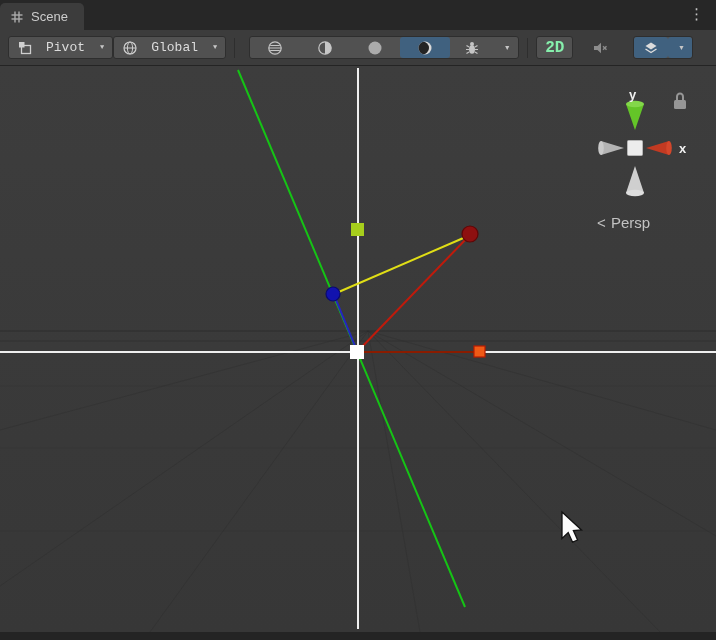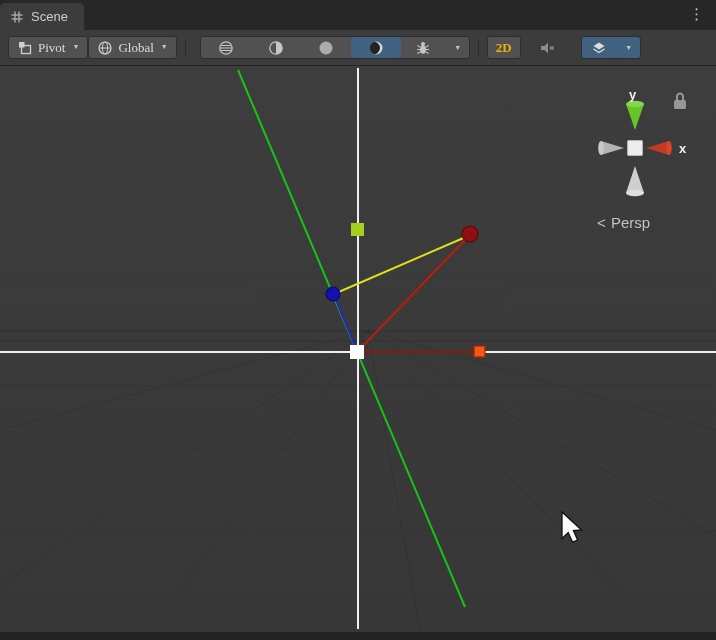--- a/index.html
+++ b/index.html
@@ -7,29 +7,29 @@
   body{background:#272727;font-family:"Liberation Sans",sans-serif;-webkit-font-smoothing:antialiased}
   .window{width:716px;height:452px;display:flex;flex-direction:column}
 
   
   .tabbar{flex:0 0 30px;background:#272727;position:relative;display:flex;align-items:flex-end}
   .tab{height:27px;margin-top:3px;background:#3C3C3C;border-radius:5px 5px 0 0;display:flex;align-items:center;gap:7px;padding:0 16px 0 10px;color:#CDCDCD;font-size:13px;cursor:default}
   .tabmenu{position:absolute;right:8px;top:3px;color:#C2C2C2;font-size:15px;line-height:22px;padding:0 4px;cursor:default}
 
   
   .toolbar{flex:0 0 36px;background:#3C3C3C;display:flex;align-items:center;padding:0 8px;border-bottom:1px solid #242424}
-  .tbtn{display:inline-flex;align-items:center;gap:5px;height:23px;padding:0 8px;background:#515151;border:1px solid #2E2E2E;border-radius:3px;color:#DCDCDC;font-size:13px;font-family:Liberation Serif, serif;cursor:default}
+  .tbtn{display:inline-flex;align-items:center;gap:13px;height:23px;padding:0 8px;background:#515151;border:1px solid #2E2E2E;border-radius:3px;color:#DCDCDC;font-size:13px;font-family:Liberation Mono, monospace;cursor:default}
   .caret{font-size:7px;color:#C6C6C6;margin-left:2px;line-height:1}
   .sep{width:1px;height:20px;background:#2E2E2E;margin:0 8px}
   .btn-group{display:flex;height:23px;background:#515151;border:1px solid #2E2E2E;border-radius:3px;overflow:hidden;align-items:stretch}
   .seg{width:50px;border:none;background:transparent;display:flex;align-items:center;justify-content:center;cursor:default}
   .seg.caret-seg{width:24px}
   .seg.selected{background:#40617F;border-radius:3px}
   .iconbtn{width:30px;height:23px;border:none;background:transparent;display:flex;align-items:center;justify-content:center;cursor:default}
-  .txt2d{font-size:13px;font-weight:bold;color:#eab308}
+  .txt2d{font-size:16px;font-weight:bold;color:#86efac}
 
   
   .viewport{flex:1 1 auto;position:relative;background:linear-gradient(#3D3D3D,#373737);border-bottom:8px solid #242424}
   .viewport svg.scene{display:block;width:716px;height:566px}
   svg text{font-family:"Liberation Sans",sans-serif}
 </style>
 </head>
 <body>
 
 <div class="window">

